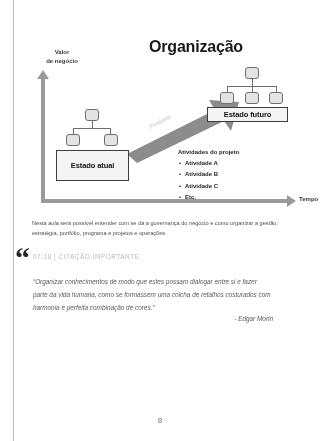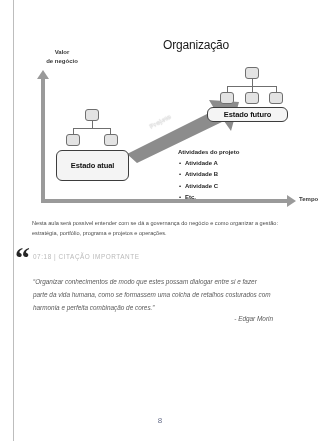--- a/index.html
+++ b/index.html
@@ -38,22 +38,22 @@
     top: 6px;
     width: 288px;
     height: 205px;
   }
   .fig-title {
     position: absolute;
     left: 112px;
     top: 32px;
     width: 120px;
     text-align: center;
-    font-size: 12px;
-    font-weight: normal;
+    font-size: 16px;
+    font-weight: bold;
     color: #1a1a1a;
     letter-spacing: -0.2px;
   }
 
   
   .axis-y {
     position: absolute;
     left: 17px;
     top: 72px;
     width: 4px;
@@ -115,21 +115,21 @@
   .connector {
     position: absolute;
     background: #6f6f6f;
   }
 
   
   .state-box {
     position: absolute;
     background: #f4f4f4;
     border: 1.4px solid #3d3d3d;
-    border-radius: 6px;
+    border-radius: 0;
     box-sizing: border-box;
     display: flex;
     align-items: center;
     justify-content: center;
     font-size: 7.5px;
     font-weight: bold;
     color: #111111;
     letter-spacing: -0.1px;
   }
 

